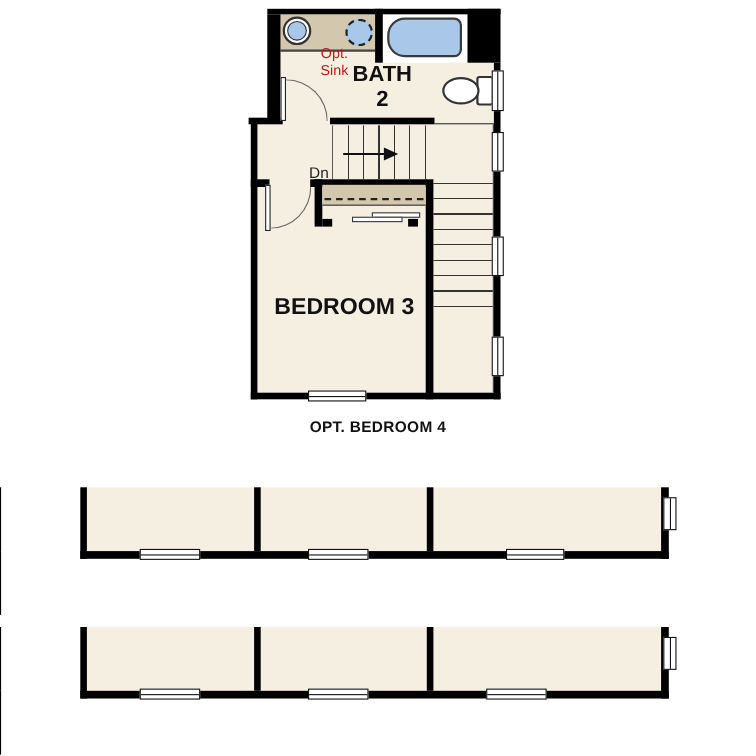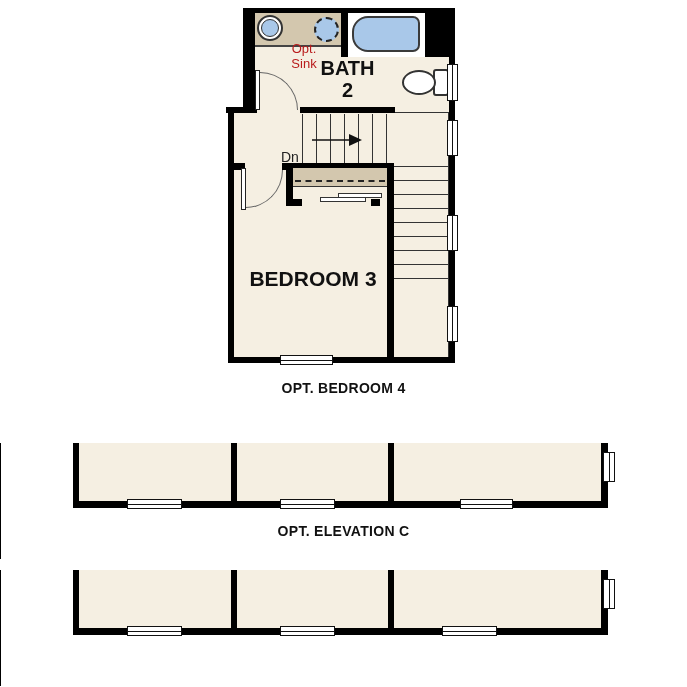--- a/index.html
+++ b/index.html
@@ -130,21 +130,20 @@
     <div class="wall p1"></div>
     <div class="wall p2"></div>
     <div class="d1"></div>
     <div class="d2"></div>
     <div class="wall rwall"></div>
     <div class="win-v rwin"></div>
     <div class="win-h w1"></div>
     <div class="win-h w2"></div>
     <div class="win-h w3"></div>
   </div>
-  <div class="lbl caption" style="left:0;top:524px;width:687px;">OPT. ELEVATION C</div>
 
   <div class="elev" id="elevB">
     <div class="cream"></div>
     <div class="wall lwall"></div>
     <div class="wall bwall"></div>
     <div class="wall p1"></div>
     <div class="wall p2"></div>
     <div class="d1"></div>
     <div class="d2"></div>
     <div class="wall rwall"></div>

